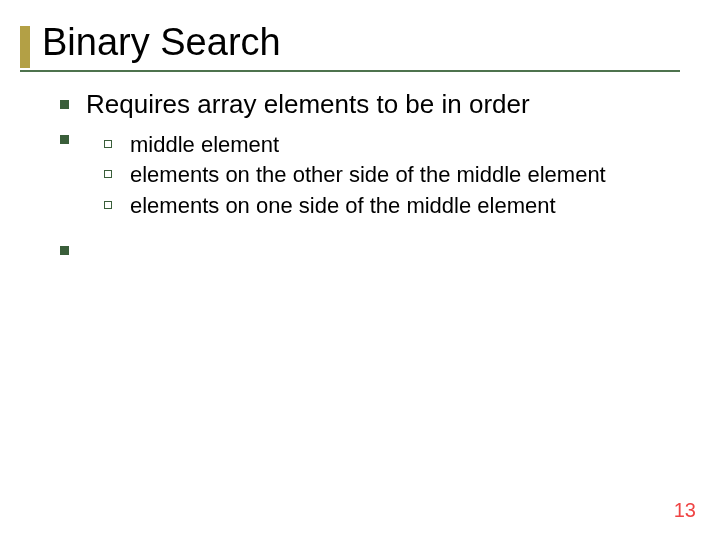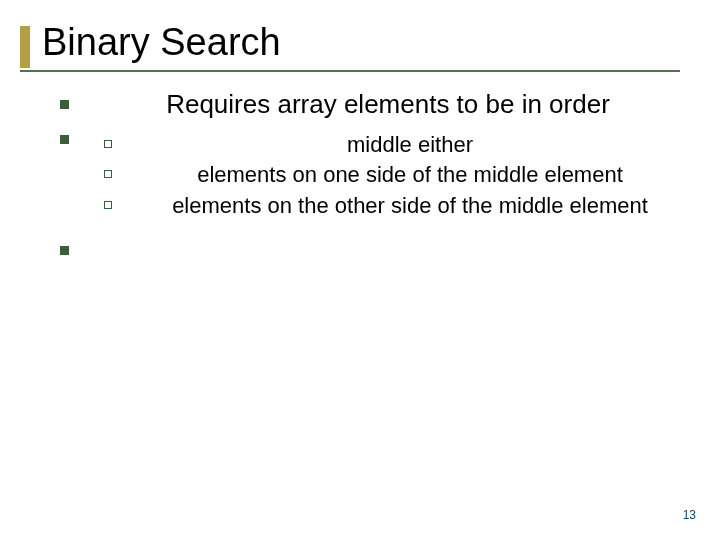--- a/index.html
+++ b/index.html
@@ -45,21 +45,20 @@
     height: 2px;
     background: #4d734d;
     width: 660px;
     margin-left: 0;
   }
   .body {
     position: absolute;
     top: 88px;
     left: 58px;
     right: 30px;
-    text-align: center;
   }
   .lvl1 {
     position: relative;
     padding-left: 28px;
     font-size: 26px;
     line-height: 1.25;
     margin-bottom: 2px;
   }
   .lvl1 .bullet-sq {
     position: absolute;
@@ -85,22 +84,22 @@
     top: 9px;
     width: 8px;
     height: 8px;
     border: 1.5px solid #3a5e3a;
     box-sizing: border-box;
   }
   .pagenum {
     position: absolute;
     right: 24px;
     bottom: 14px;
-    font-size: 12px;
-    color: #0c4a6e;
+    font-size: 20px;
+    color: #ef4444;
   }
 </style>
 </head>
 <body>
 
 <div class="slide">
 
   <div class="title-wrap">
     <div class="title-accent"></div>
     <div class="title-text">Binary Search</div>
@@ -114,29 +113,29 @@
       <span>Requires array elements to be in order</span>
     </div>
 
     <div class="lvl1">
       <span class="bullet-sq"></span>
     </div>
 
     <div class="sub-list">
       <div class="lvl2">
         <span class="bullet-open"></span>
-        <span>middle either</span>
+        <span>middle element</span>
+      </div>
+      <div class="lvl2">
+        <span class="bullet-open"></span>
+        <span>elements on the other side of the middle element</span>
       </div>
       <div class="lvl2">
         <span class="bullet-open"></span>
         <span>elements on one side of the middle element</span>
-      </div>
-      <div class="lvl2">
-        <span class="bullet-open"></span>
-        <span>elements on the other side of the middle element</span>
       </div>
     </div>
 
     <div class="lvl1">
       <span class="bullet-sq"></span>
     </div>
 
 
   </div>
 

